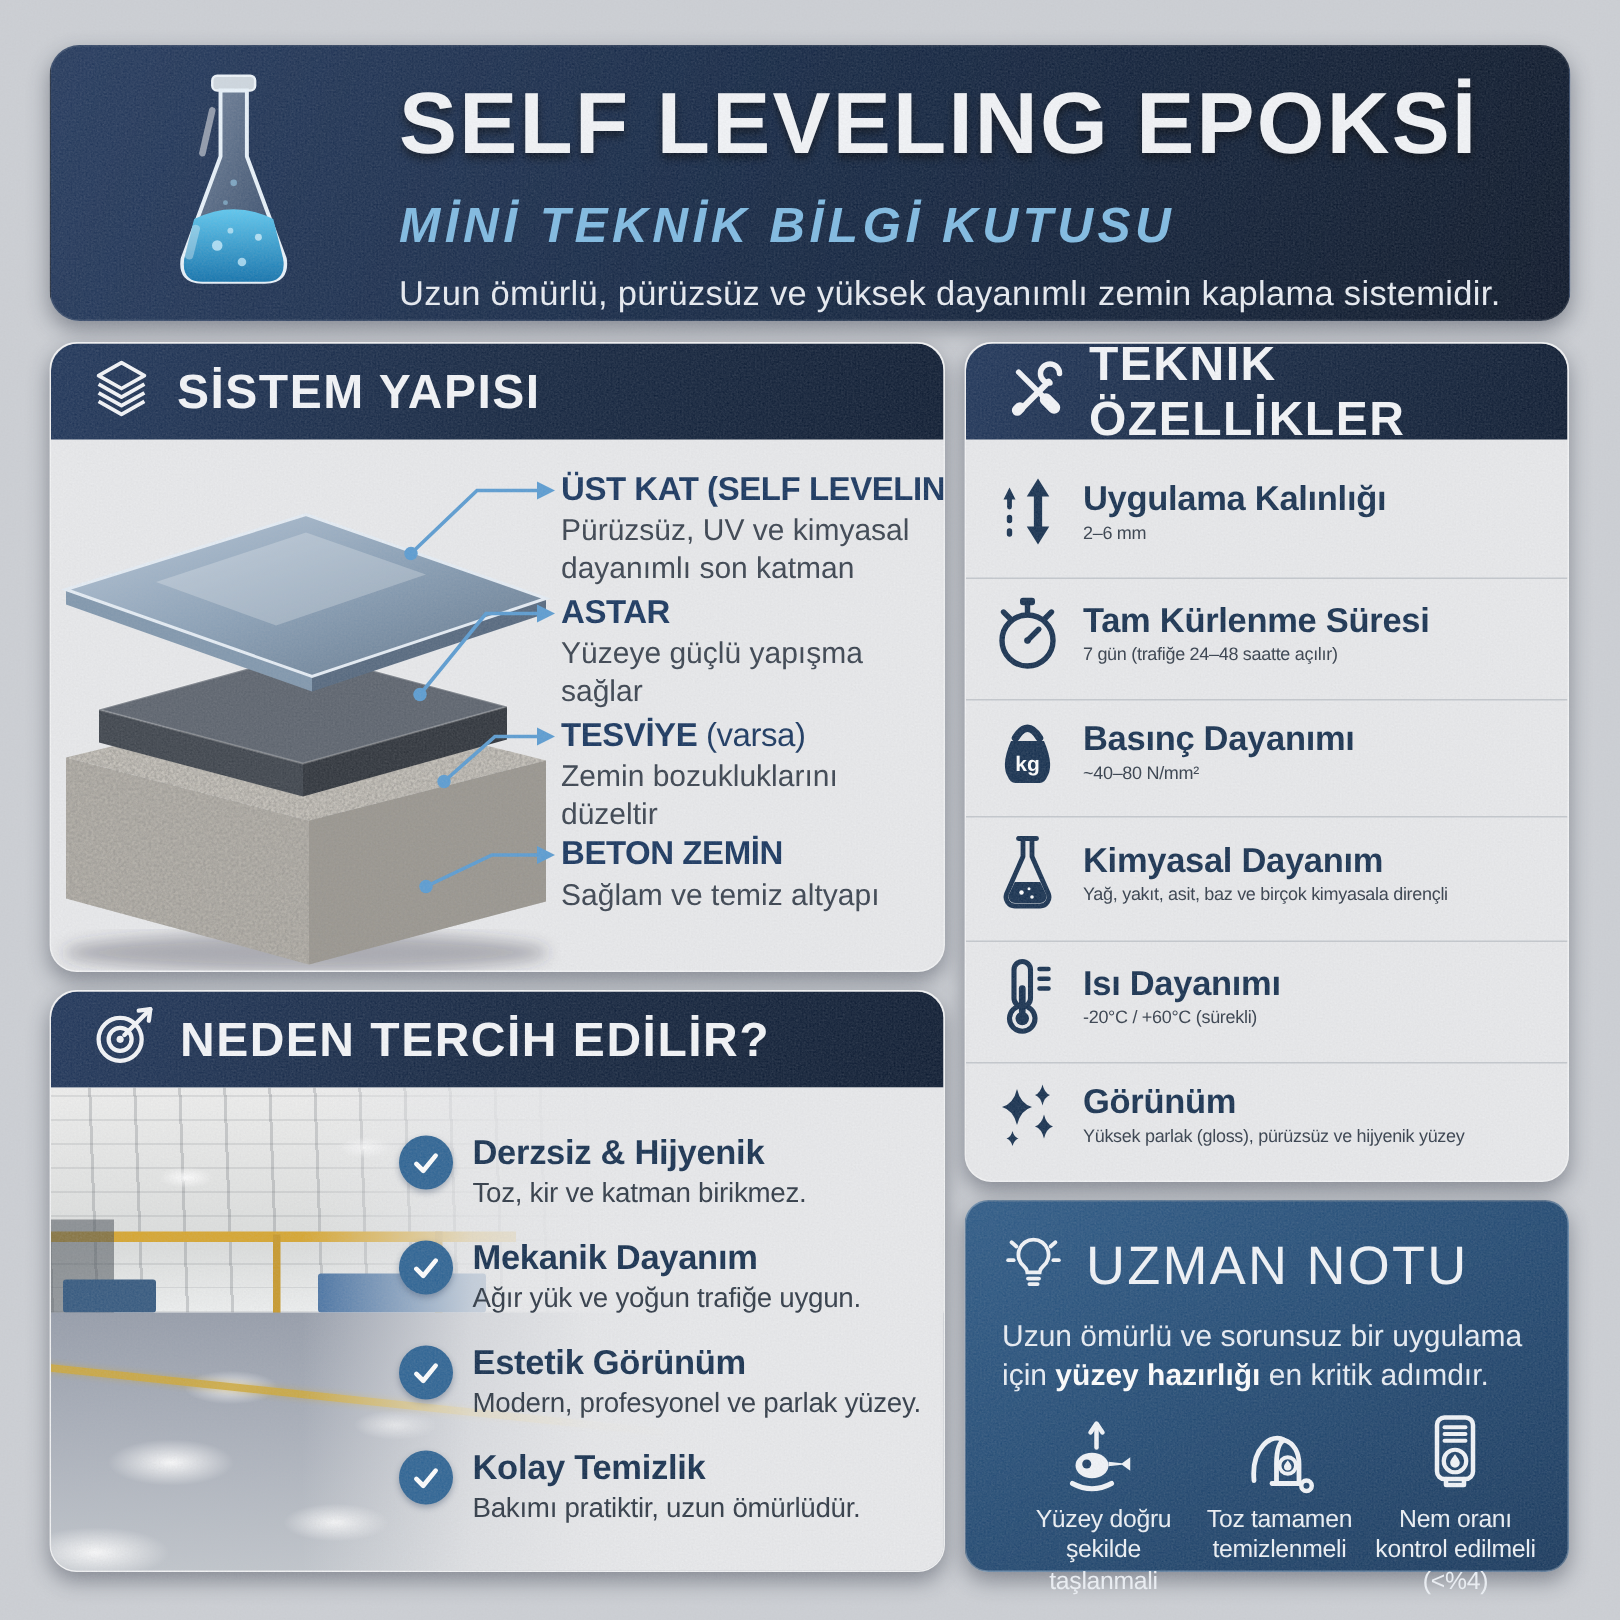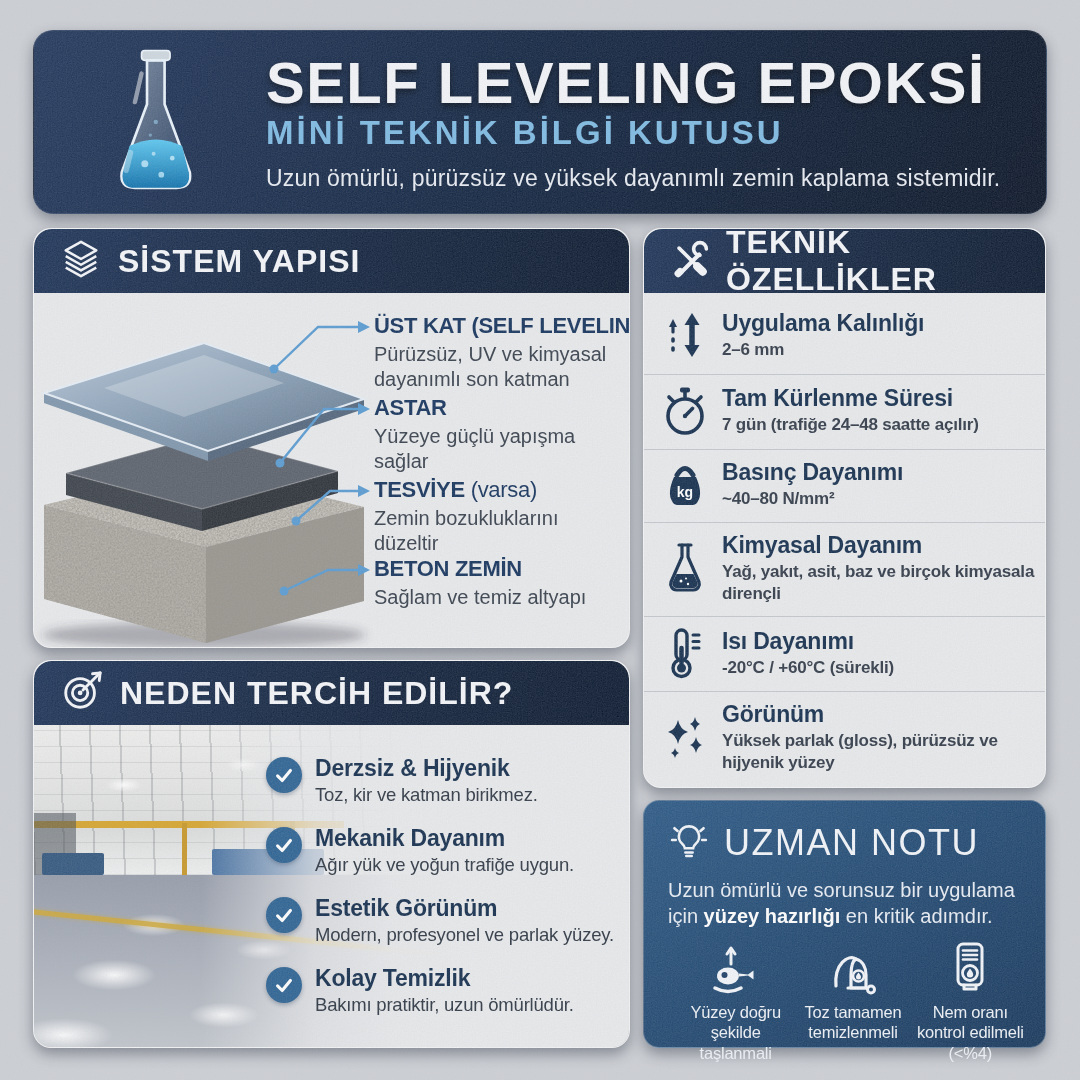--- a/index.html
+++ b/index.html
@@ -10,21 +10,21 @@
   .navy-band { background:linear-gradient(105deg,#20365a 0%,#14253f 55%,#0d1b31 100%); }
 
   
   .header-card { left:33px; top:30px; width:1014px; height:184px;
     background:linear-gradient(115deg,#24395d 0%,#142744 45%,#0b1628 100%);
     border:1px solid rgba(255,255,255,.10); border-radius:20px; }
   .flask-wrap { position:absolute; left:72px; top:14px; width:104px; height:156px; }
   .header-text { position:absolute; left:232px; top:22px; }
   .header-title { font-size:58px; font-weight:bold; color:#f3f5f8; letter-spacing:1.5px;
     text-shadow:0 3px 6px rgba(0,0,0,.55); line-height:1.05; }
-  .header-subtitle { font-size:33px; font-weight:bold; color:#7fbbe3; letter-spacing:3px; margin-top:0; }
+  .header-subtitle { font-size:33px; font-weight:bold; color:#7fbbe3; letter-spacing:3px; margin-top:17px;font-style:italic; }
   .header-tagline { font-size:23px; color:#e9edf3; margin-top:13px; letter-spacing:.2px; }
 
   
   .section-head { height:64px; display:flex; align-items:center; gap:16px; padding-left:26px;
     border-radius:18px 18px 0 0; }
   .section-title { font-size:32px; font-weight:bold; color:#f4f6f9; letter-spacing:1px; }
 
   .system-card { left:33px; top:228px; width:597px; height:420px; background:#e9eaec; overflow:hidden;
     border:1px solid rgba(255,255,255,.5); }
   .system-body { position:relative; width:597px; height:356px; }
@@ -34,21 +34,21 @@
   .callout-desc { font-size:20px; color:#39424e; line-height:1.27; margin-top:3px; }
   .conn { position:absolute; inset:0; pointer-events:none; }
 
   .tech-card { left:643px; top:228px; width:403px; height:560px; background:#e9eaec; overflow:hidden;
     border:1px solid rgba(255,255,255,.5); }
   .tech-body { height:496px; display:flex; flex-direction:column; justify-content:space-evenly; padding:4px 0; }
   .tech-row { display:flex; align-items:center; gap:10px; padding:9px 10px 9px 14px; }
   .tech-row + .tech-row { border-top:1px solid #c4c8cd; }
   .tech-icon { width:54px; min-width:54px; display:flex; justify-content:center; align-items:center; }
   .tech-title { font-size:23px; font-weight:bold; color:#16304f; letter-spacing:-.2px; }
-  .tech-desc { font-size:17px; color:#333d4a; line-height:1.28; margin-top:2px; letter-spacing:-.2px;font-weight:bold; }
+  .tech-desc { font-size:12px; color:#333d4a; line-height:1.28; margin-top:2px; letter-spacing:-.2px; }
 
   .why-card { left:33px; top:660px; width:597px; height:388px; background:#e9eaec; overflow:hidden;
     border:1px solid rgba(255,255,255,.5); }
   .why-body { position:relative; width:597px; height:324px; overflow:hidden; }
   .scene { position:absolute; inset:0; }
   .scene-ceiling { position:absolute; left:0; top:0; right:0; height:150px;
     background:
       radial-gradient(26px 10px at 90px 60px, rgba(255,255,255,.95), transparent 70%),
       radial-gradient(26px 10px at 210px 40px, rgba(255,255,255,.9), transparent 70%),
       radial-gradient(26px 10px at 320px 70px, rgba(255,255,255,.9), transparent 70%),

